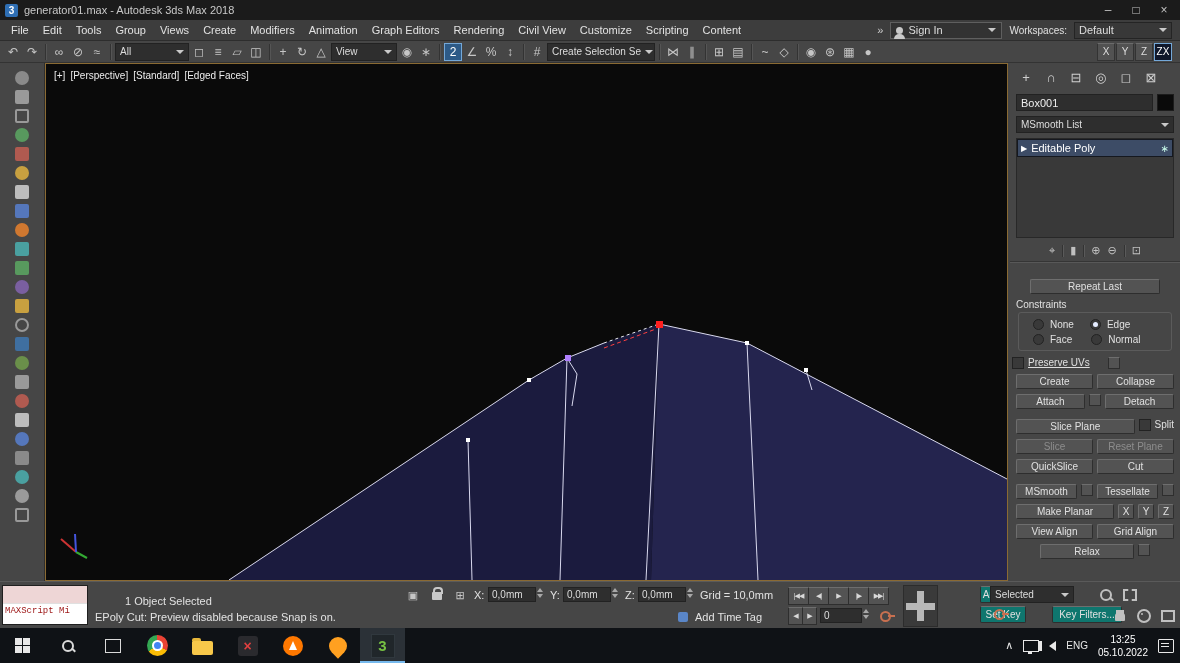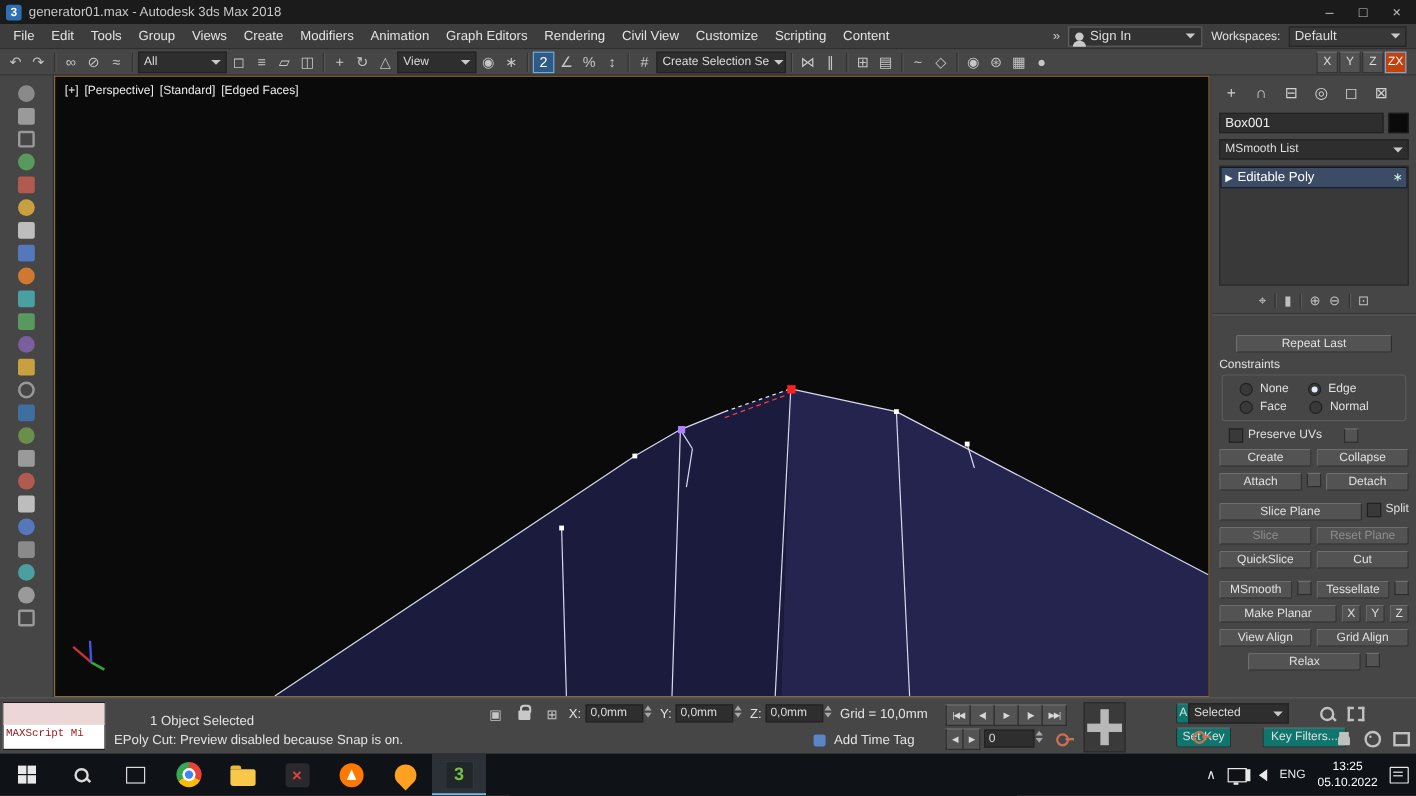--- a/index.html
+++ b/index.html
@@ -21,21 +21,21 @@
   .person::after{content:"";position:absolute;left:-2px;top:7px;width:11px;height:5px;border-radius:5px 5px 0 0;background:#c9c9c9;}
   .caret{width:0;height:0;border-left:4px solid transparent;border-right:4px solid transparent;border-top:4px solid #c9c9c9;}
   .ws-select{border:1px solid #242424;background:#383838;height:15px;width:88px;display:flex;align-items:center;justify-content:space-between;padding:0 4px;}
   
   .toolbar{left:0;top:41px;width:1180px;height:22px;background:#464646;border-bottom:1px solid #333;display:flex;align-items:center;gap:1px;padding:0 4px;box-sizing:border-box;}
   .ticon{min-width:18px;height:18px;display:flex;align-items:center;justify-content:center;color:#c6c6c6;font-size:12px;box-sizing:border-box;}
   .ticon.active{background:#2d5a87;border:1px solid #74a8d8;color:#fff;}
   .tsep{width:1px;height:16px;background:#333;margin:0 3px;box-shadow:1px 0 0 #555;}
   .tcombo{height:16px;background:#2e2e2e;border:1px solid #222;display:flex;align-items:center;justify-content:space-between;gap:4px;padding:0 4px;font-size:10px;color:#ddd;white-space:nowrap;overflow:hidden;}
   .axisbtn{min-width:16px;height:16px;border:1px solid #333;border-top-color:#6b6b6b;background:#525252;color:#ddd;font-size:10px;display:flex;align-items:center;justify-content:center;margin-left:1px;}
-  .axisbtn.active{background:#c2410c;border-color:#74a8d8;color:#fff;}
+  .axisbtn.active{background:#0f172a;border-color:#74a8d8;color:#fff;}
   
   .leftbar{left:0;top:63px;width:45px;height:518px;background:#464646;border-right:1px solid #2f2f2f;display:flex;flex-direction:column;align-items:center;padding-top:8px;gap:5px;box-sizing:border-box;}
   .lt{width:14px;height:14px;border-radius:2px;flex:0 0 auto;}
   .rd{border-radius:50%;}
   .c1{background:#8a8a8a;} .c2{background:#b05a50;} .c3{background:#58995e;} .c4{background:#5577bb;}
   .c5{background:#c8a040;} .c6{background:#7a5fa0;} .c7{background:#4aa0a0;} .c8{background:#9a9a9a;}
   .c9{background:#d07830;} .c10{background:#bdbdbd;} .c11{background:#6a8f4a;} .c12{background:#3f6fa0;}
   .outl{background:transparent;border:2px solid #999;box-sizing:border-box;}
   
   .viewport{left:45px;top:63px;width:963px;height:518px;background:#0a0a0a;border:1px solid #8a6a33;box-sizing:border-box;}
@@ -340,21 +340,21 @@
         <span class="radio sel" style="margin-left:10px"></span>
         <span class="lbl">Edge</span>
       </div>
       <div style="display:flex;gap:6px;align-items:center;margin:0 0 2px 10px;">
         <span class="radio"></span>
         <span class="lbl">Face</span>
         <span class="radio" style="margin-left:13px"></span>
         <span class="lbl">Normal</span>
       </div>
     </div>
-    <div class="cp-row" style="margin-left:14px;">
+    <div class="cp-row" style="margin-left:2px;text-decoration:underline;">
       <span class="chk"></span>
       <span class="lbl">Preserve UVs</span>
       <span class="mini" style="margin-left:14px"></span>
     </div>
     <div class="cp-row">
       <div class="btn g1">Create</div>
       <div class="btn g1">Collapse</div>
     </div>
     <div class="cp-row">
       <div class="btn g1">Attach</div>

